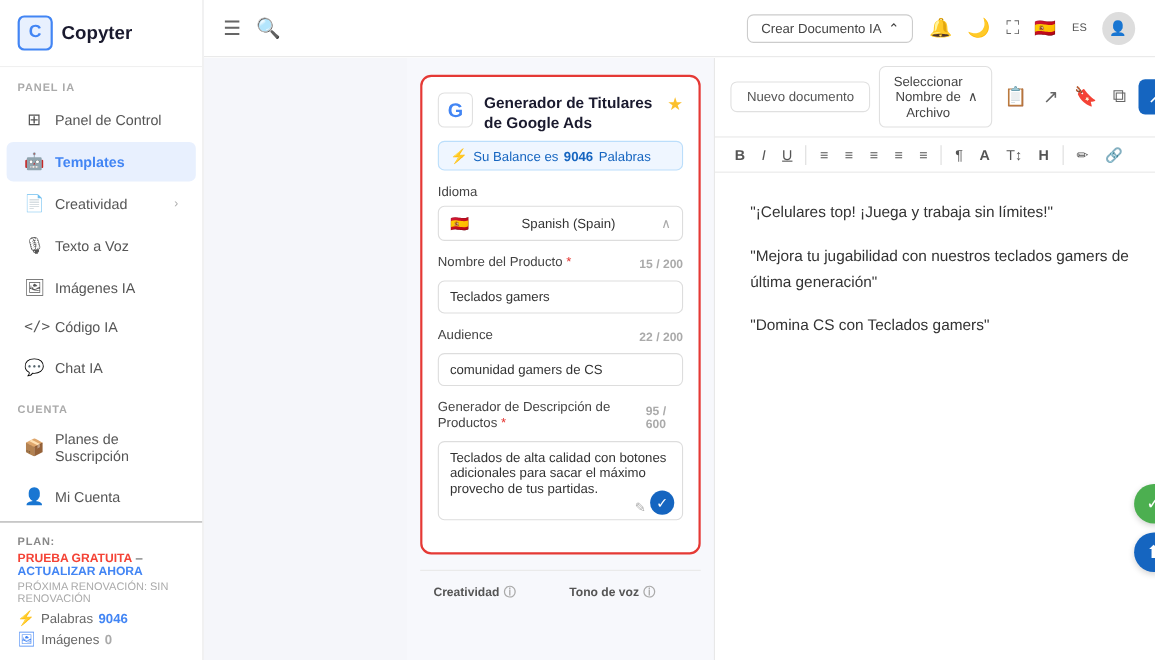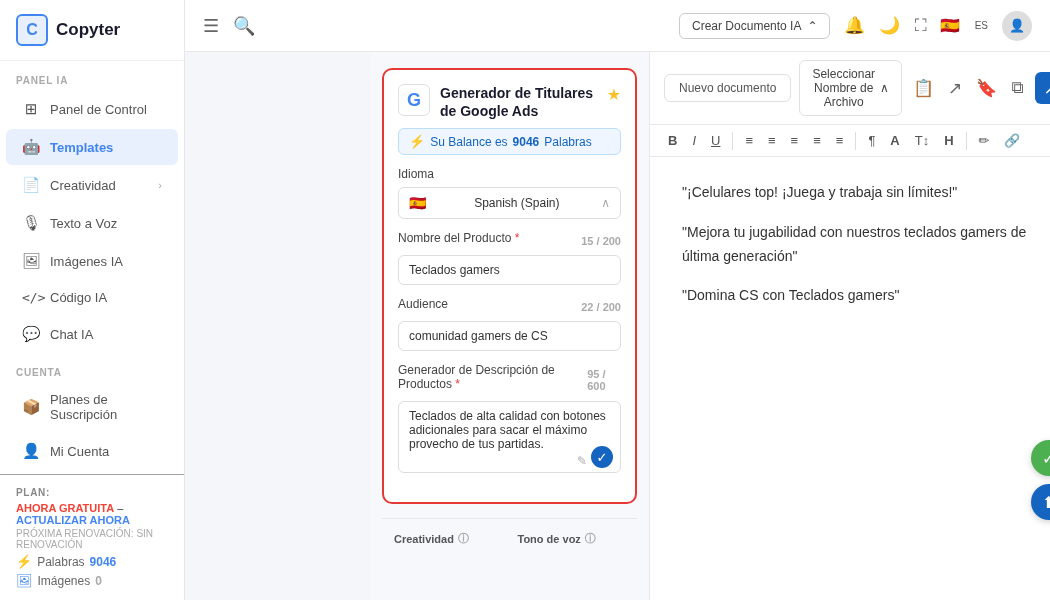--- a/index.html
+++ b/index.html
@@ -312,21 +312,21 @@
     <span>Planes de Suscripción</span>
   </div>
   <div class="sidebar-item">
     <span class="icon">👤</span>
     <span>Mi Cuenta</span>
   </div>
 
   <div class="sidebar-credits">
     <div class="credits-plan-label">PLAN:</div>
     <div class="credits-plan">
-      <span class="free">AHORA GRATUITA</span>
+      <span class="free">PRUEBA GRATUITA</span>
       <span> – </span>
       <span class="update">ACTUALIZAR AHORA</span>
     </div>
     <div class="credits-renew">PRÓXIMA RENOVACIÓN: SIN RENOVACIÓN</div>
     <div class="credits-row">
       <span class="icon" style="color:#4285f4;font-size:13px">⚡</span>
       <span class="label">Palabras</span>
       <span class="val">9046</span>
     </div>
     <div class="credits-row">

